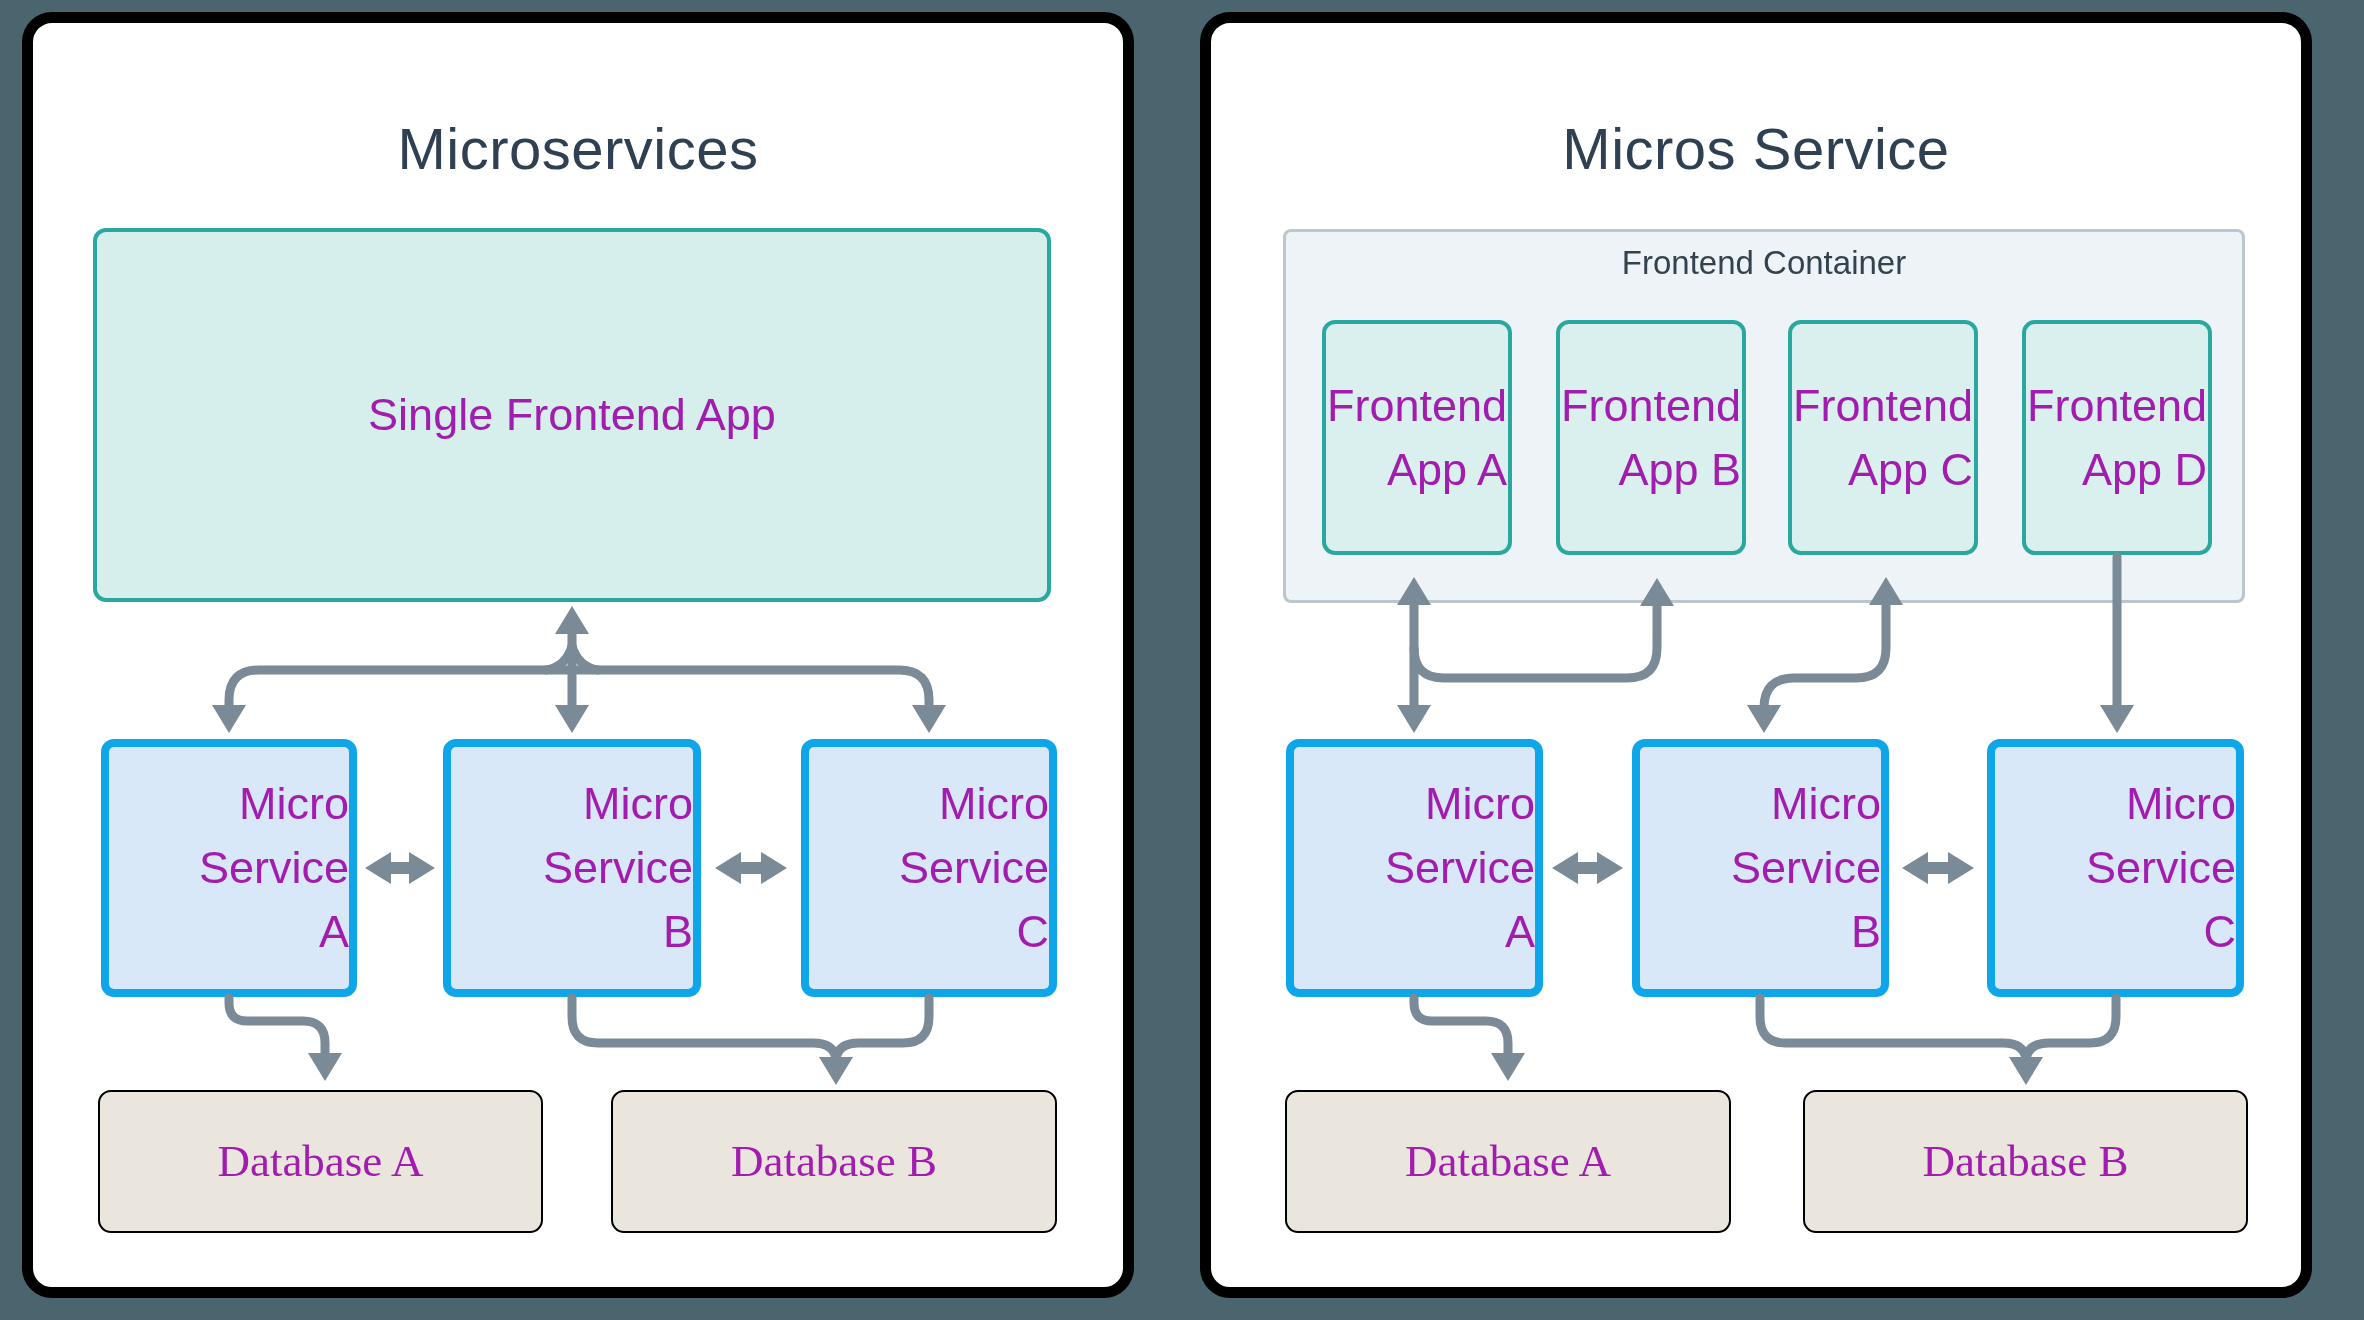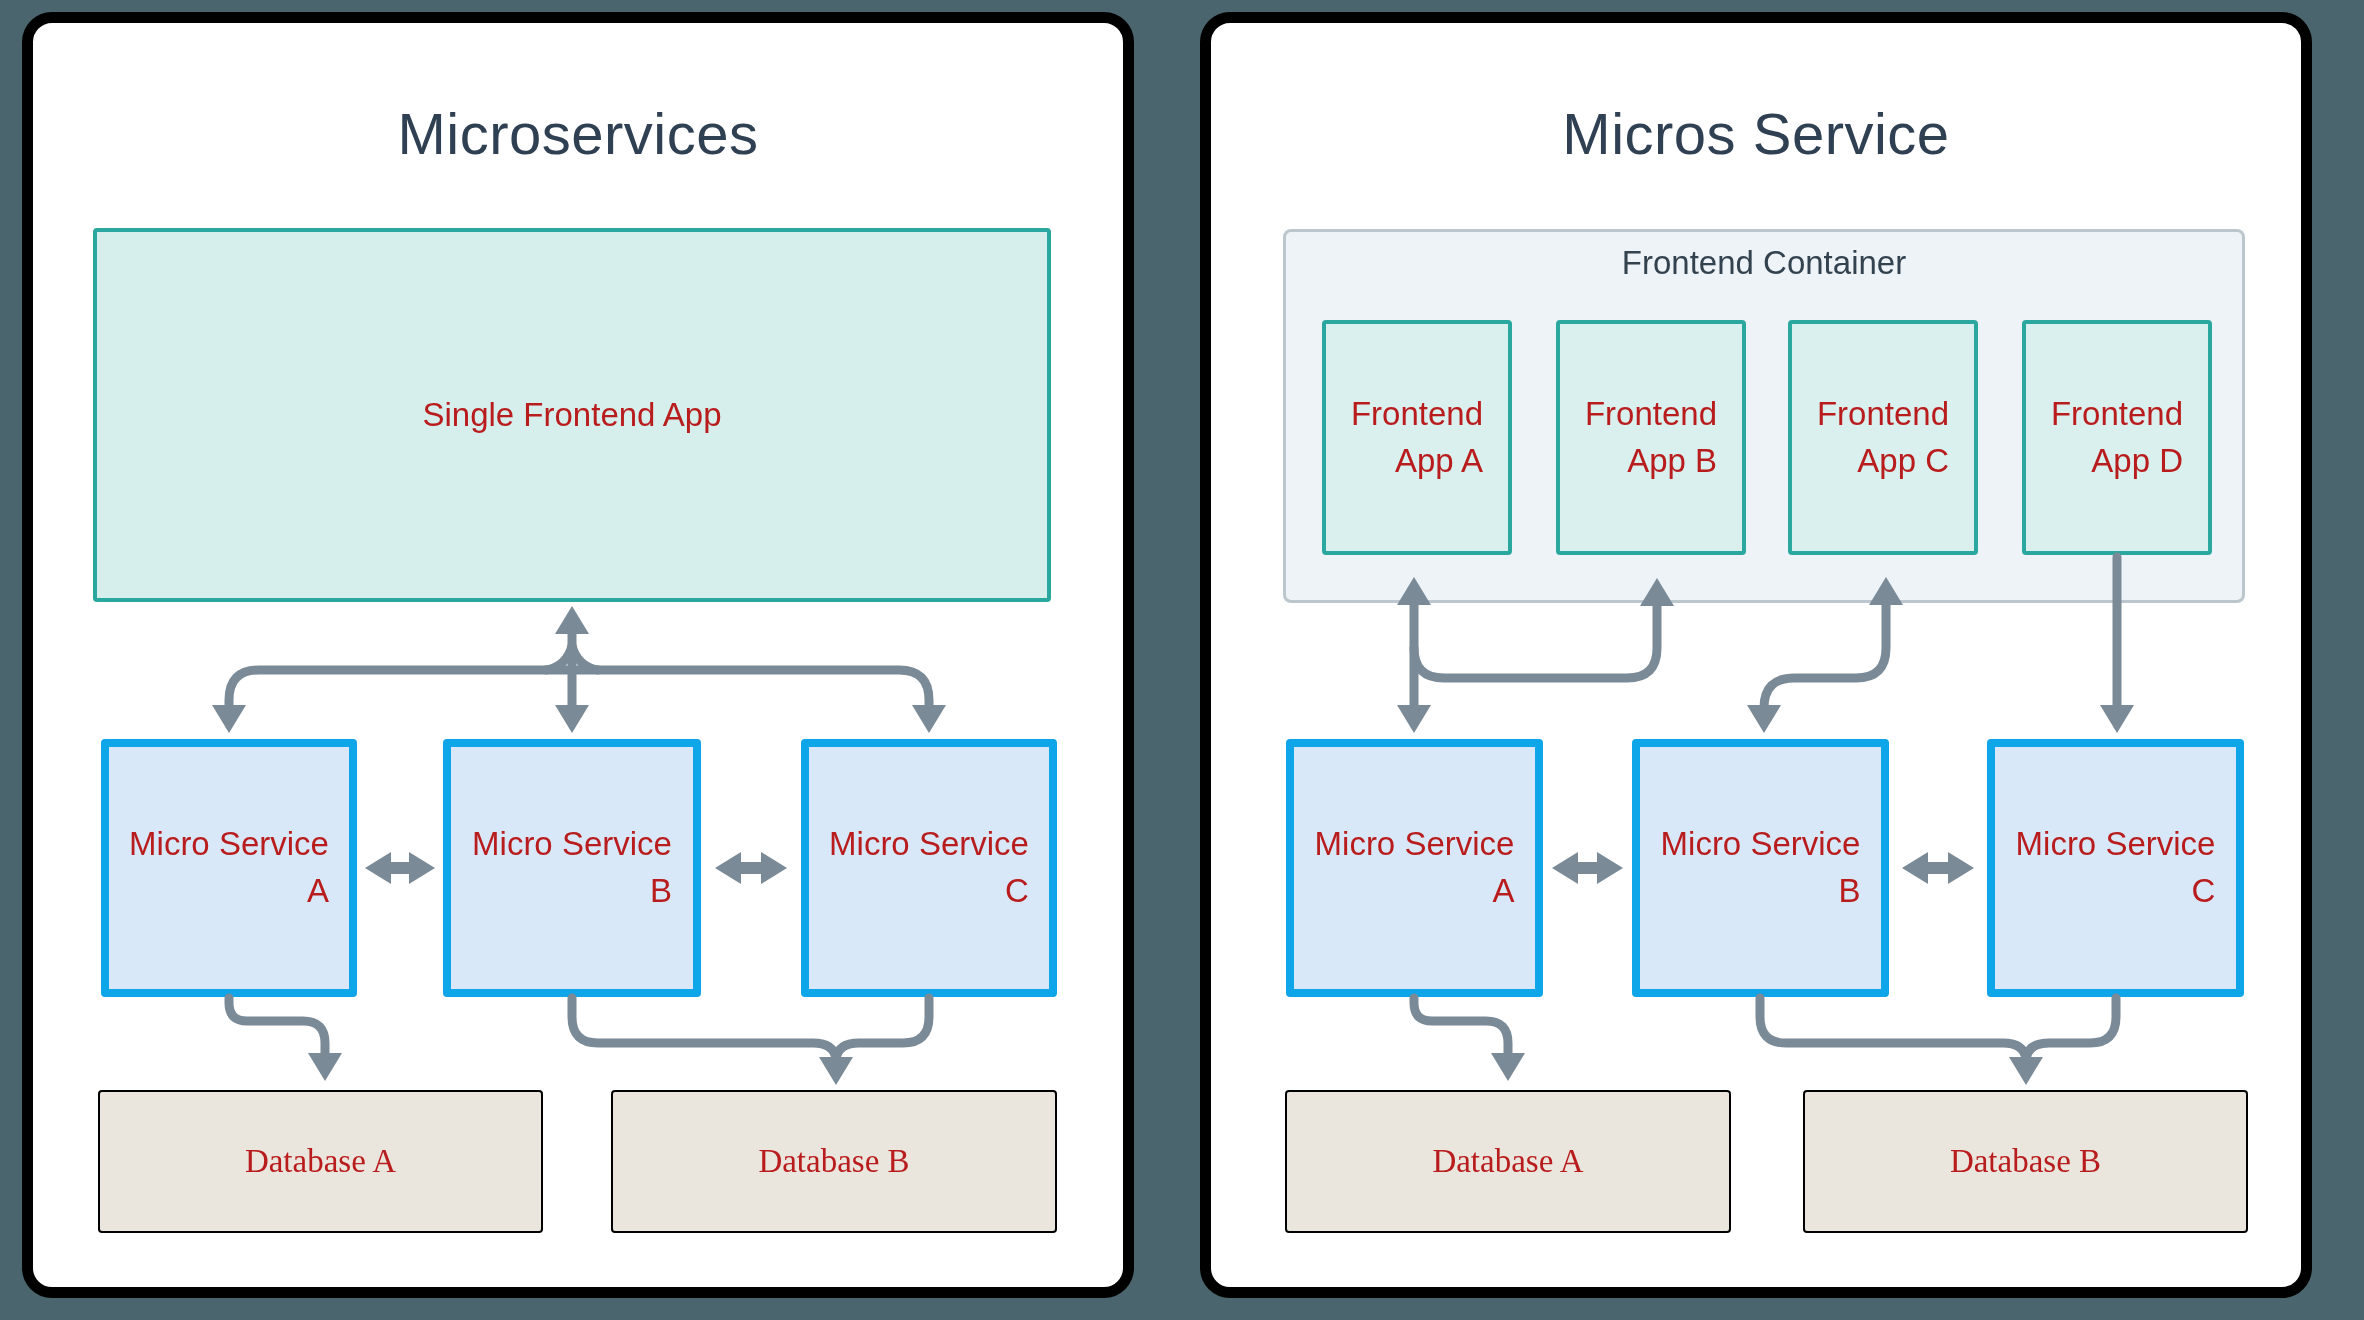--- a/index.html
+++ b/index.html
@@ -13,40 +13,40 @@
   .panel{
     position:absolute;
     top:12px;
     width:1090px;height:1264px;
     background:#ffffff;
     border:11px solid #000000;
     border-radius:30px;
   }
   .panel-title{
     position:absolute;
-    top:77px;left:0;
+    top:92px;left:0;
     width:100%;
     margin:0;
     text-align:center;
     font-size:58px;
     font-weight:400;
     color:#2f4052;
     letter-spacing:0.5px;
   }
   .box{
     position:absolute;
     box-sizing:border-box;
     display:flex;
     align-items:center;
     justify-content:center;
     text-align:center;
-    color:#b91c1c;
-    font-size:33px;
+    color:#a21caf;
+    font-size:45px;
     line-height:1.42;
-    border-radius:4px;
+    border-radius:13px;
   }
   .box .ln{display:block;text-align:right;}
   .teal-big{
     background:#d6efed;
     border:4px solid #2aa89f;
   }
   .teal{
     background:#d9f0ee;
     border:4px solid #2aa89f;
   }

